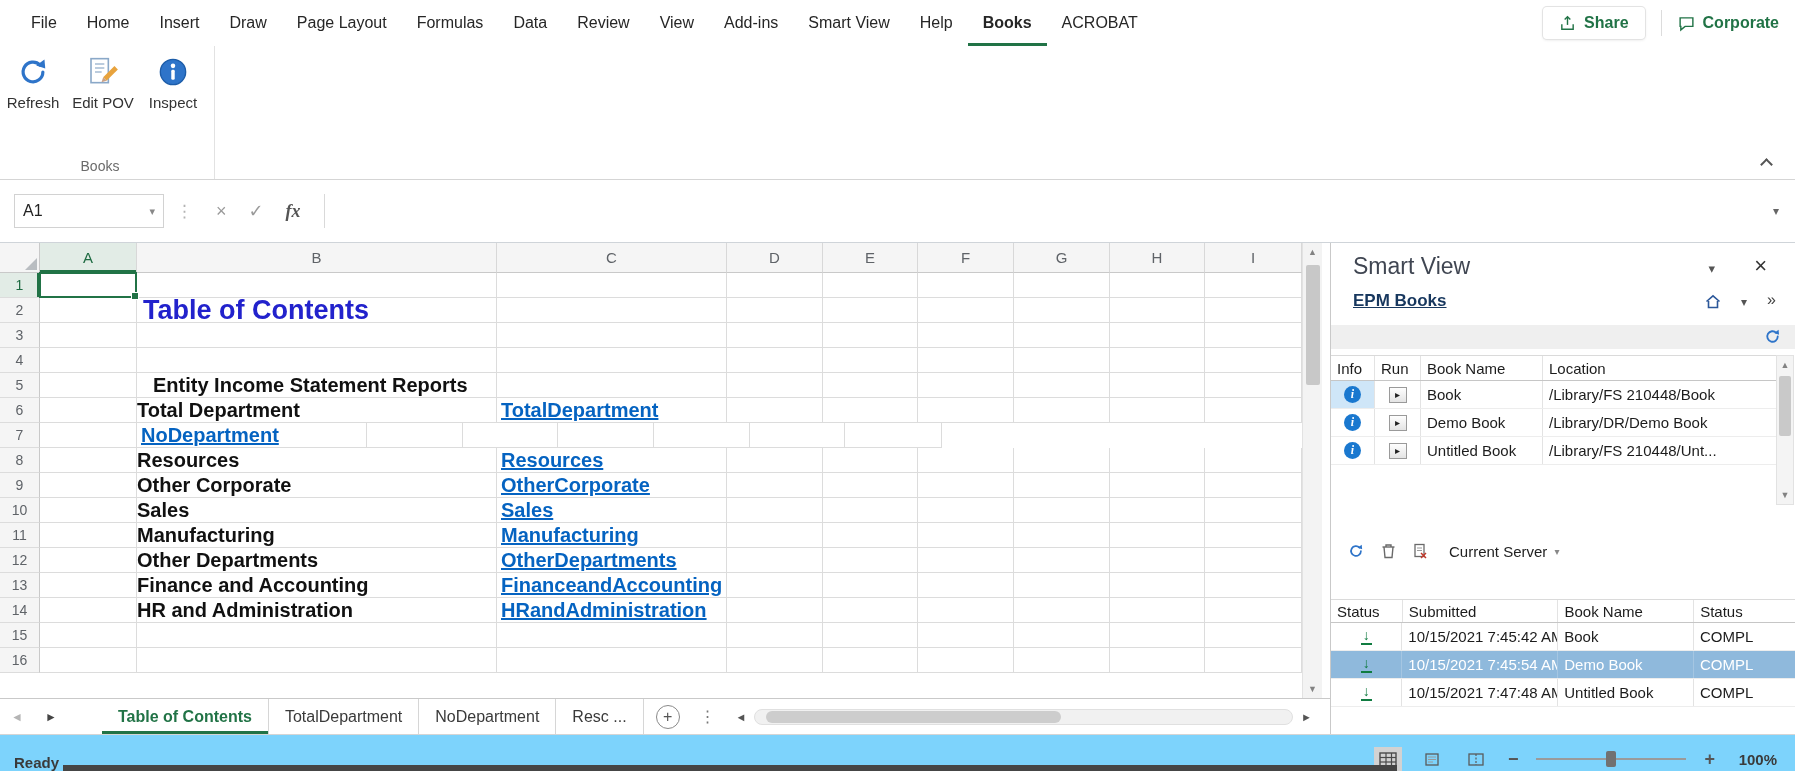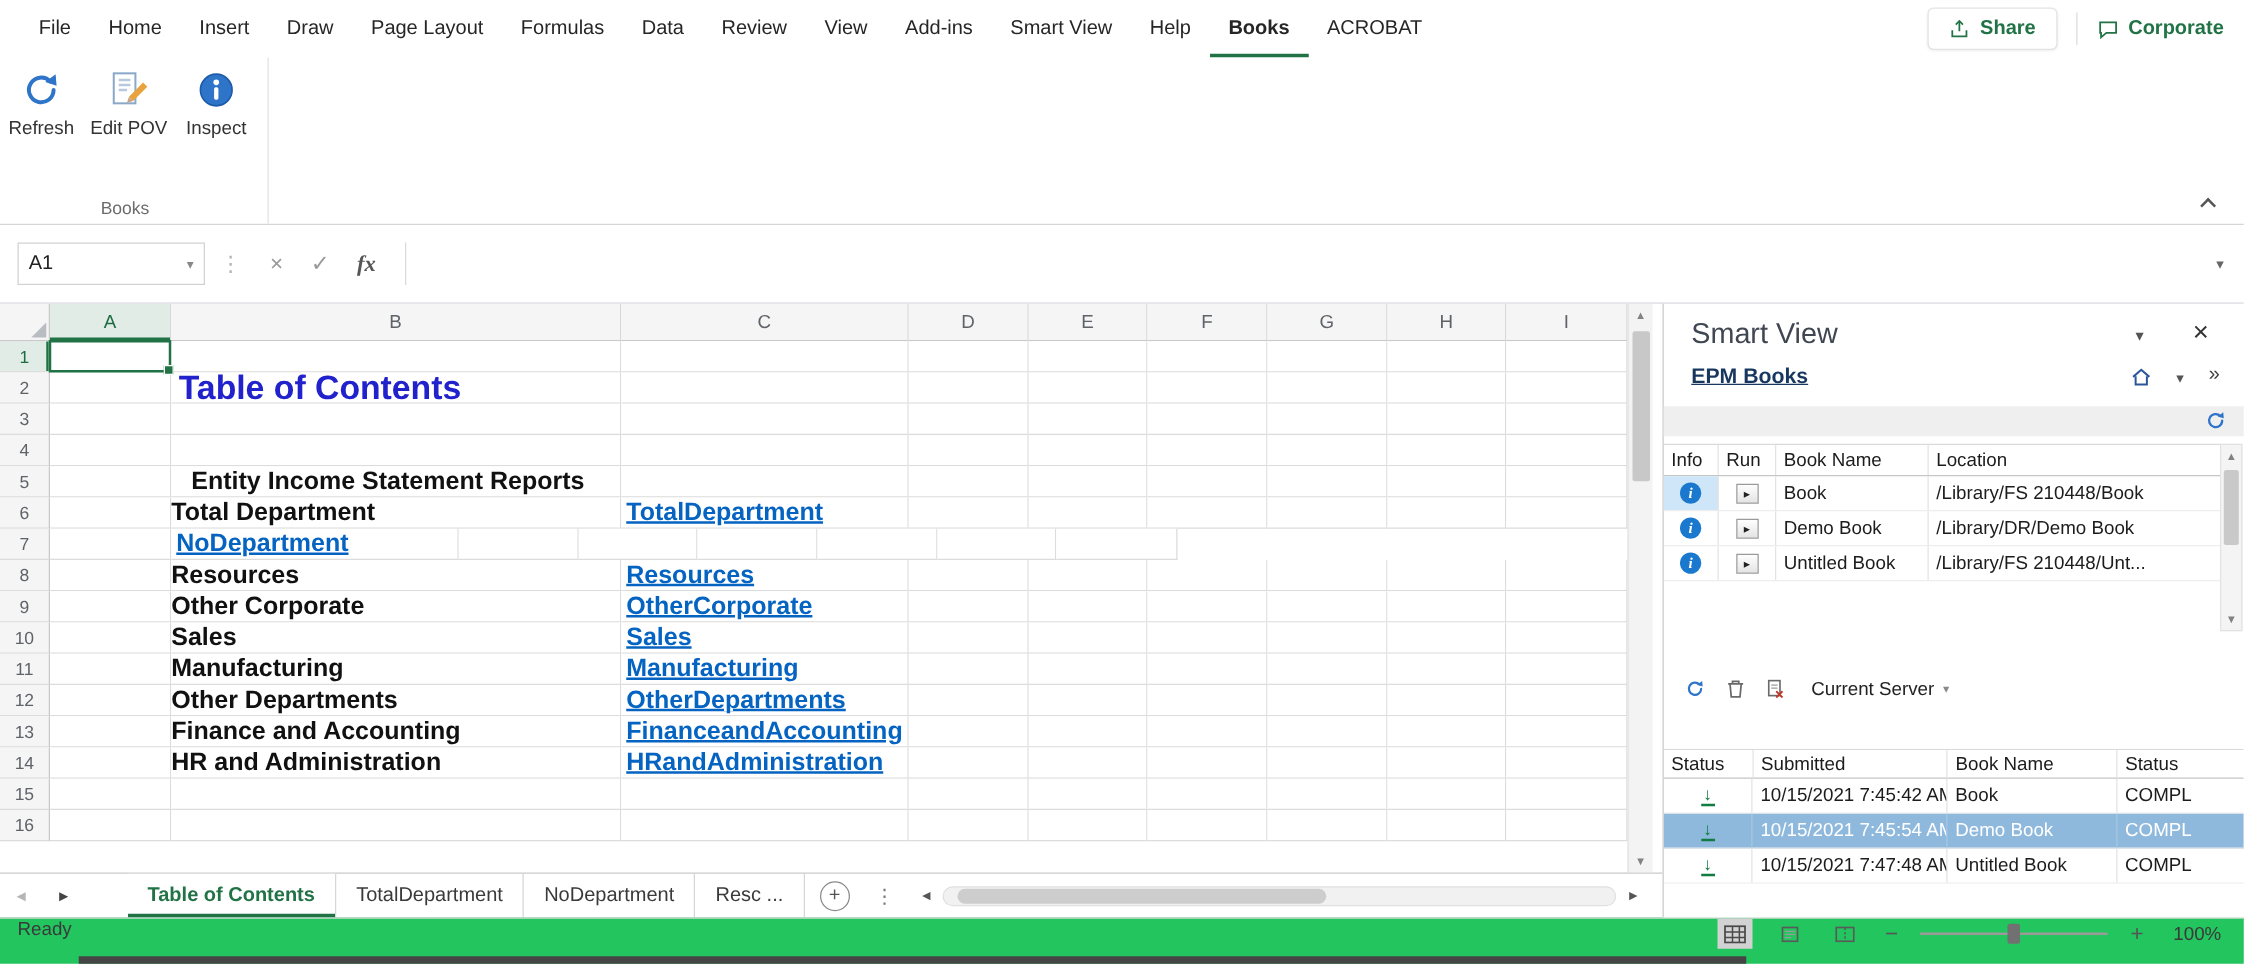--- a/index.html
+++ b/index.html
@@ -69,21 +69,21 @@
   .stab{display:flex;align-items:center;padding:0 16px;font-size:16px;color:#3a3a3a;border-right:1px solid #d6d6d6;white-space:nowrap;}
   .stab.active{color:#217346;font-weight:700;box-shadow:inset 0 -3px 0 #217346;background:#fff;}
   .addsheet{align-self:center;width:24px;height:24px;border:1px solid #8a8a8a;border-radius:50%;display:flex;align-items:center;justify-content:center;margin:0 12px;color:#555;font-size:16px;}
   .tab-kebab{align-self:center;color:#777;font-size:16px;margin:0 8px;}
   .hscroll{flex:1;display:flex;align-items:center;margin:7px 14px 7px 8px;gap:4px;}
   .harr{font-size:11px;color:#555;padding:0 4px;}
   .htrack{flex:1;height:16px;background:#f1f1f1;border:1px solid #e0e0e0;border-radius:8px;position:relative;}
   .hthumb{position:absolute;left:2%;top:1px;width:55%;height:12px;background:#cdcdcd;border-radius:6px;}
 
   
-  .statusbar{position:absolute;top:734px;left:0;right:0;height:37px;background:#22c55e;border-top:1px solid #d5d5d5;display:flex;align-items:flex-start;font-size:15px;color:#3a3a3a;}
+  .statusbar{position:absolute;top:734px;left:0;right:0;height:37px;background:#7dd3fc;border-top:1px solid #d5d5d5;display:flex;align-items:flex-end;font-size:15px;color:#3a3a3a;font-weight:bold;}
   .ready{padding-left:14px;}
   .status-right{margin-left:auto;display:flex;align-items:center;gap:16px;padding-right:18px;}
   .viewic{width:28px;height:24px;display:flex;align-items:center;justify-content:center;}
   .viewic.active{background:#d2d2d2;}
   .zbtn{font-size:18px;color:#555;padding:0 2px;}
   .zslider{width:150px;height:18px;position:relative;display:flex;align-items:center;}
   .ztrack{width:100%;height:2px;background:#9a9a9a;}
   .ztick{position:absolute;left:50%;top:4px;width:1px;height:10px;background:#9a9a9a;}
   .zthumb{position:absolute;left:calc(50% - 5px);top:1px;width:10px;height:16px;background:#717171;border-radius:2px;}
   .zlabel{min-width:44px;text-align:right;}

